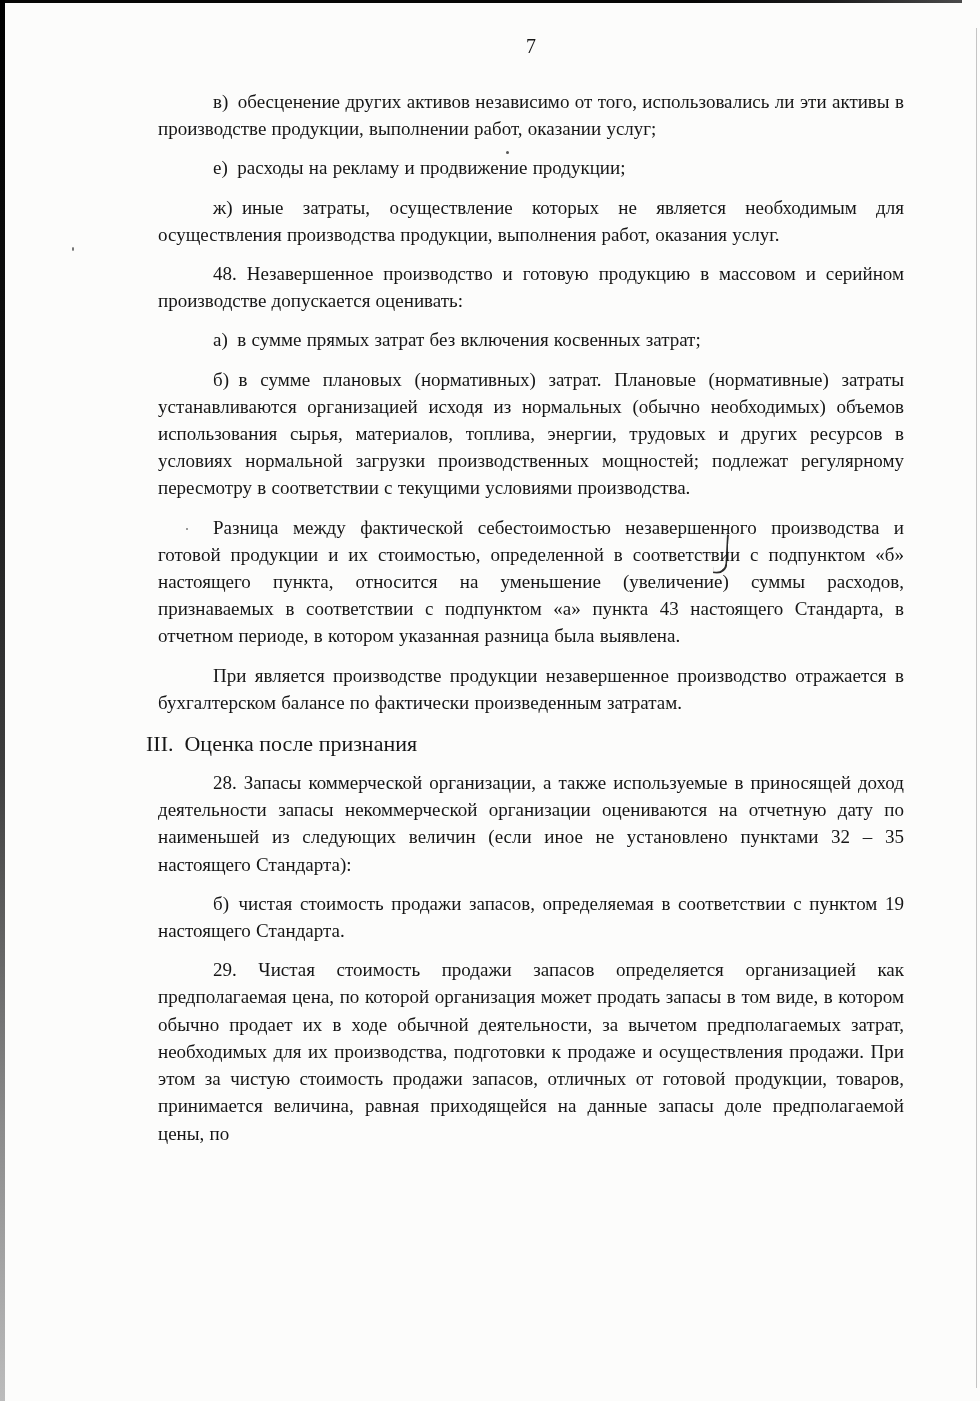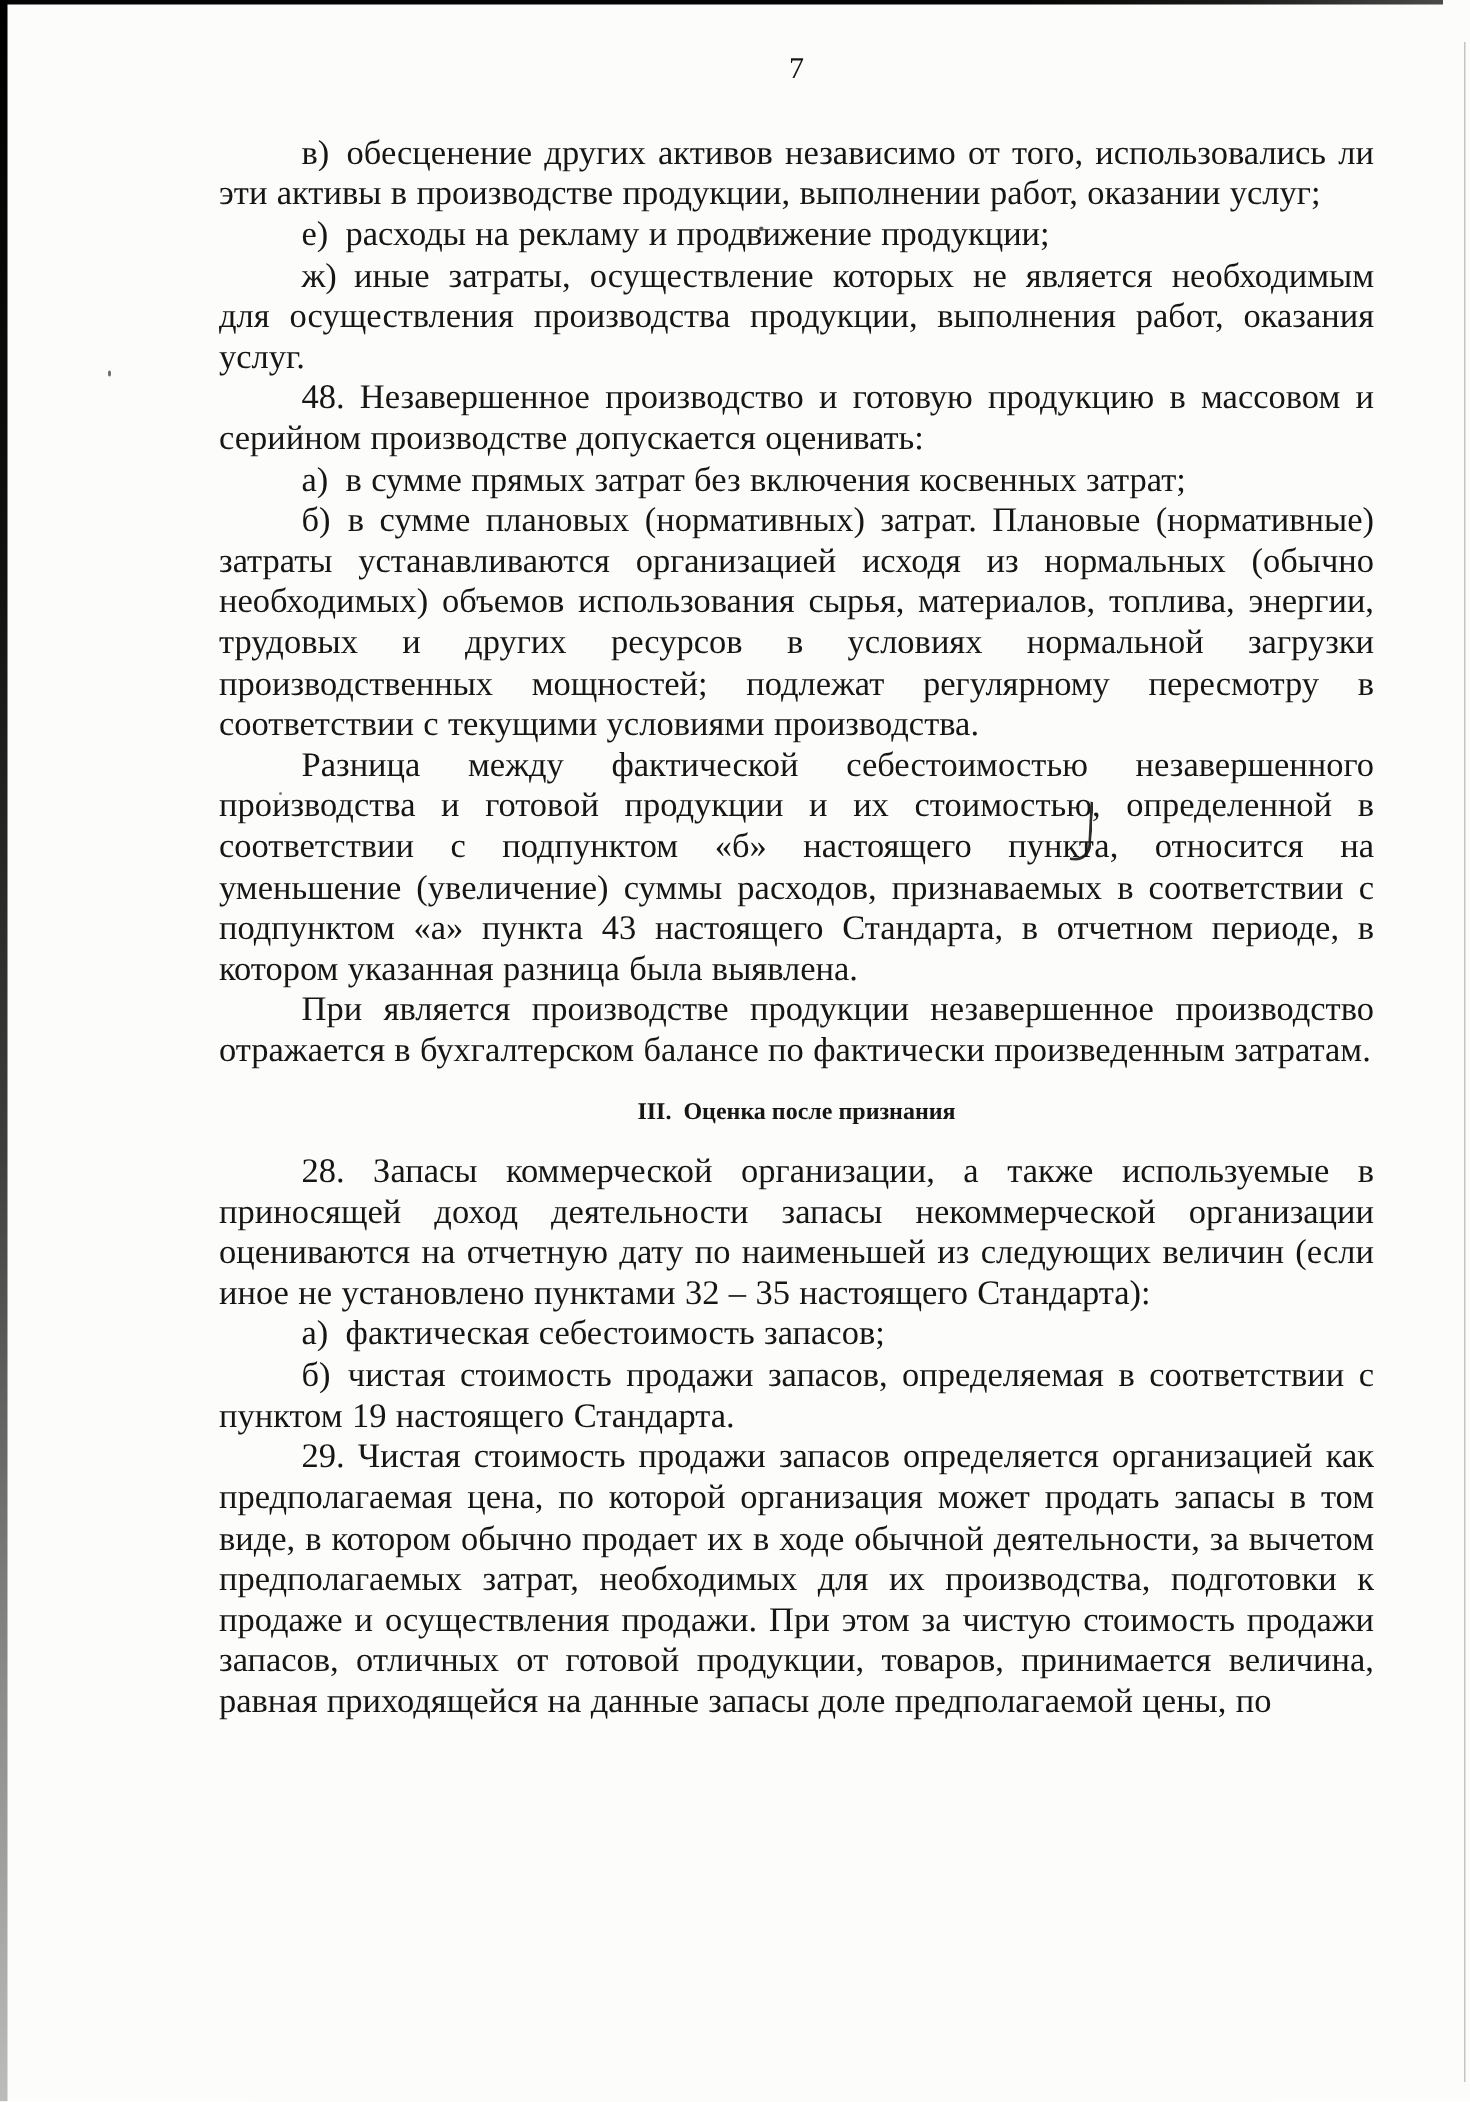--- a/index.html
+++ b/index.html
@@ -22,33 +22,33 @@
     top: 34px;
     width: 770px;
   }
   .page-num {
     text-align: center;
     font-size: 20px;
     line-height: 24px;
     margin: 0 0 30px 0;
   }
   p.body {
-    margin: 0;
-    font-size: 23px;
+    margin: 12px;
+    font-size: 19px;
     line-height: 27.2px;
     text-align: justify;
     text-indent: 55px;
     word-spacing: 0.5px;
   }
   h2.heading {
     margin: 14px 0 12px 0;
-    font-size: 16px;
+    font-size: 22px;
     line-height: 27px;
-    text-align: center;
-    font-weight: 700;
+    text-align: left;
+    font-weight: 400;
     text-indent: 0;
   }
   
   .edge-top {
     position: absolute;
     top: 0; left: 0;
     height: 3px;
     width: 962px;
     background: linear-gradient(to right, #060606 0%, #060606 72%, #1c1c1c 86%, #4a4a4a 100%);
   }
@@ -103,18 +103,17 @@
     <p class="body">ж) иные затраты, осуществление которых не является необходимым для осуществления производства продукции, выполнения работ, оказания услуг.</p>
     <p class="body">48. Незавершенное производство и готовую продукцию в массовом и серийном производстве допускается оценивать:</p>
     <p class="body">а) в сумме прямых затрат без включения косвенных затрат;</p>
     <p class="body">б) в сумме плановых (нормативных) затрат. Плановые (нормативные) затраты устанавливаются организацией исходя из нормальных (обычно необходимых) объемов использования сырья, материалов, топлива, энергии, трудовых и других ресурсов в условиях нормальной загрузки производственных мощностей; подлежат регулярному пересмотру в соответствии с текущими условиями производства.</p>
     <p class="body">Разница между фактической себестоимостью незавершенного производства и готовой продукции и их стоимостью, определенной в соответствии с подпунктом «б» настоящего пункта, относится на уменьшение (увеличение) суммы расходов, признаваемых в соответствии с подпунктом «а» пункта 43 настоящего Стандарта, в отчетном периоде, в котором указанная разница была выявлена.</p>
     <p class="body">При является производстве продукции незавершенное производство отражается в бухгалтерском балансе по фактически произведенным затратам.</p>
 
     <h2 class="heading">III. Оценка после признания</h2>
 
     <p class="body">28. Запасы коммерческой организации, а также используемые в приносящей доход деятельности запасы некоммерческой организации оцениваются на отчетную дату по наименьшей из следующих величин (если иное не установлено пунктами 32 – 35 настоящего Стандарта):</p>
-    <p class="body">а) фактическая себестоимость запасов;</p>
     <p class="body">б) чистая стоимость продажи запасов, определяемая в соответствии с пунктом 19 настоящего Стандарта.</p>
     <p class="body">29. Чистая стоимость продажи запасов определяется организацией как предполагаемая цена, по которой организация может продать запасы в том виде, в котором обычно продает их в ходе обычной деятельности, за вычетом предполагаемых затрат, необходимых для их производства, подготовки к продаже и осуществления продажи. При этом за чистую стоимость продажи запасов, отличных от готовой продукции, товаров, принимается величина, равная приходящейся на данные запасы доле предполагаемой цены, по</p>
   </div>
 
 </div>
 
 </body></html>

